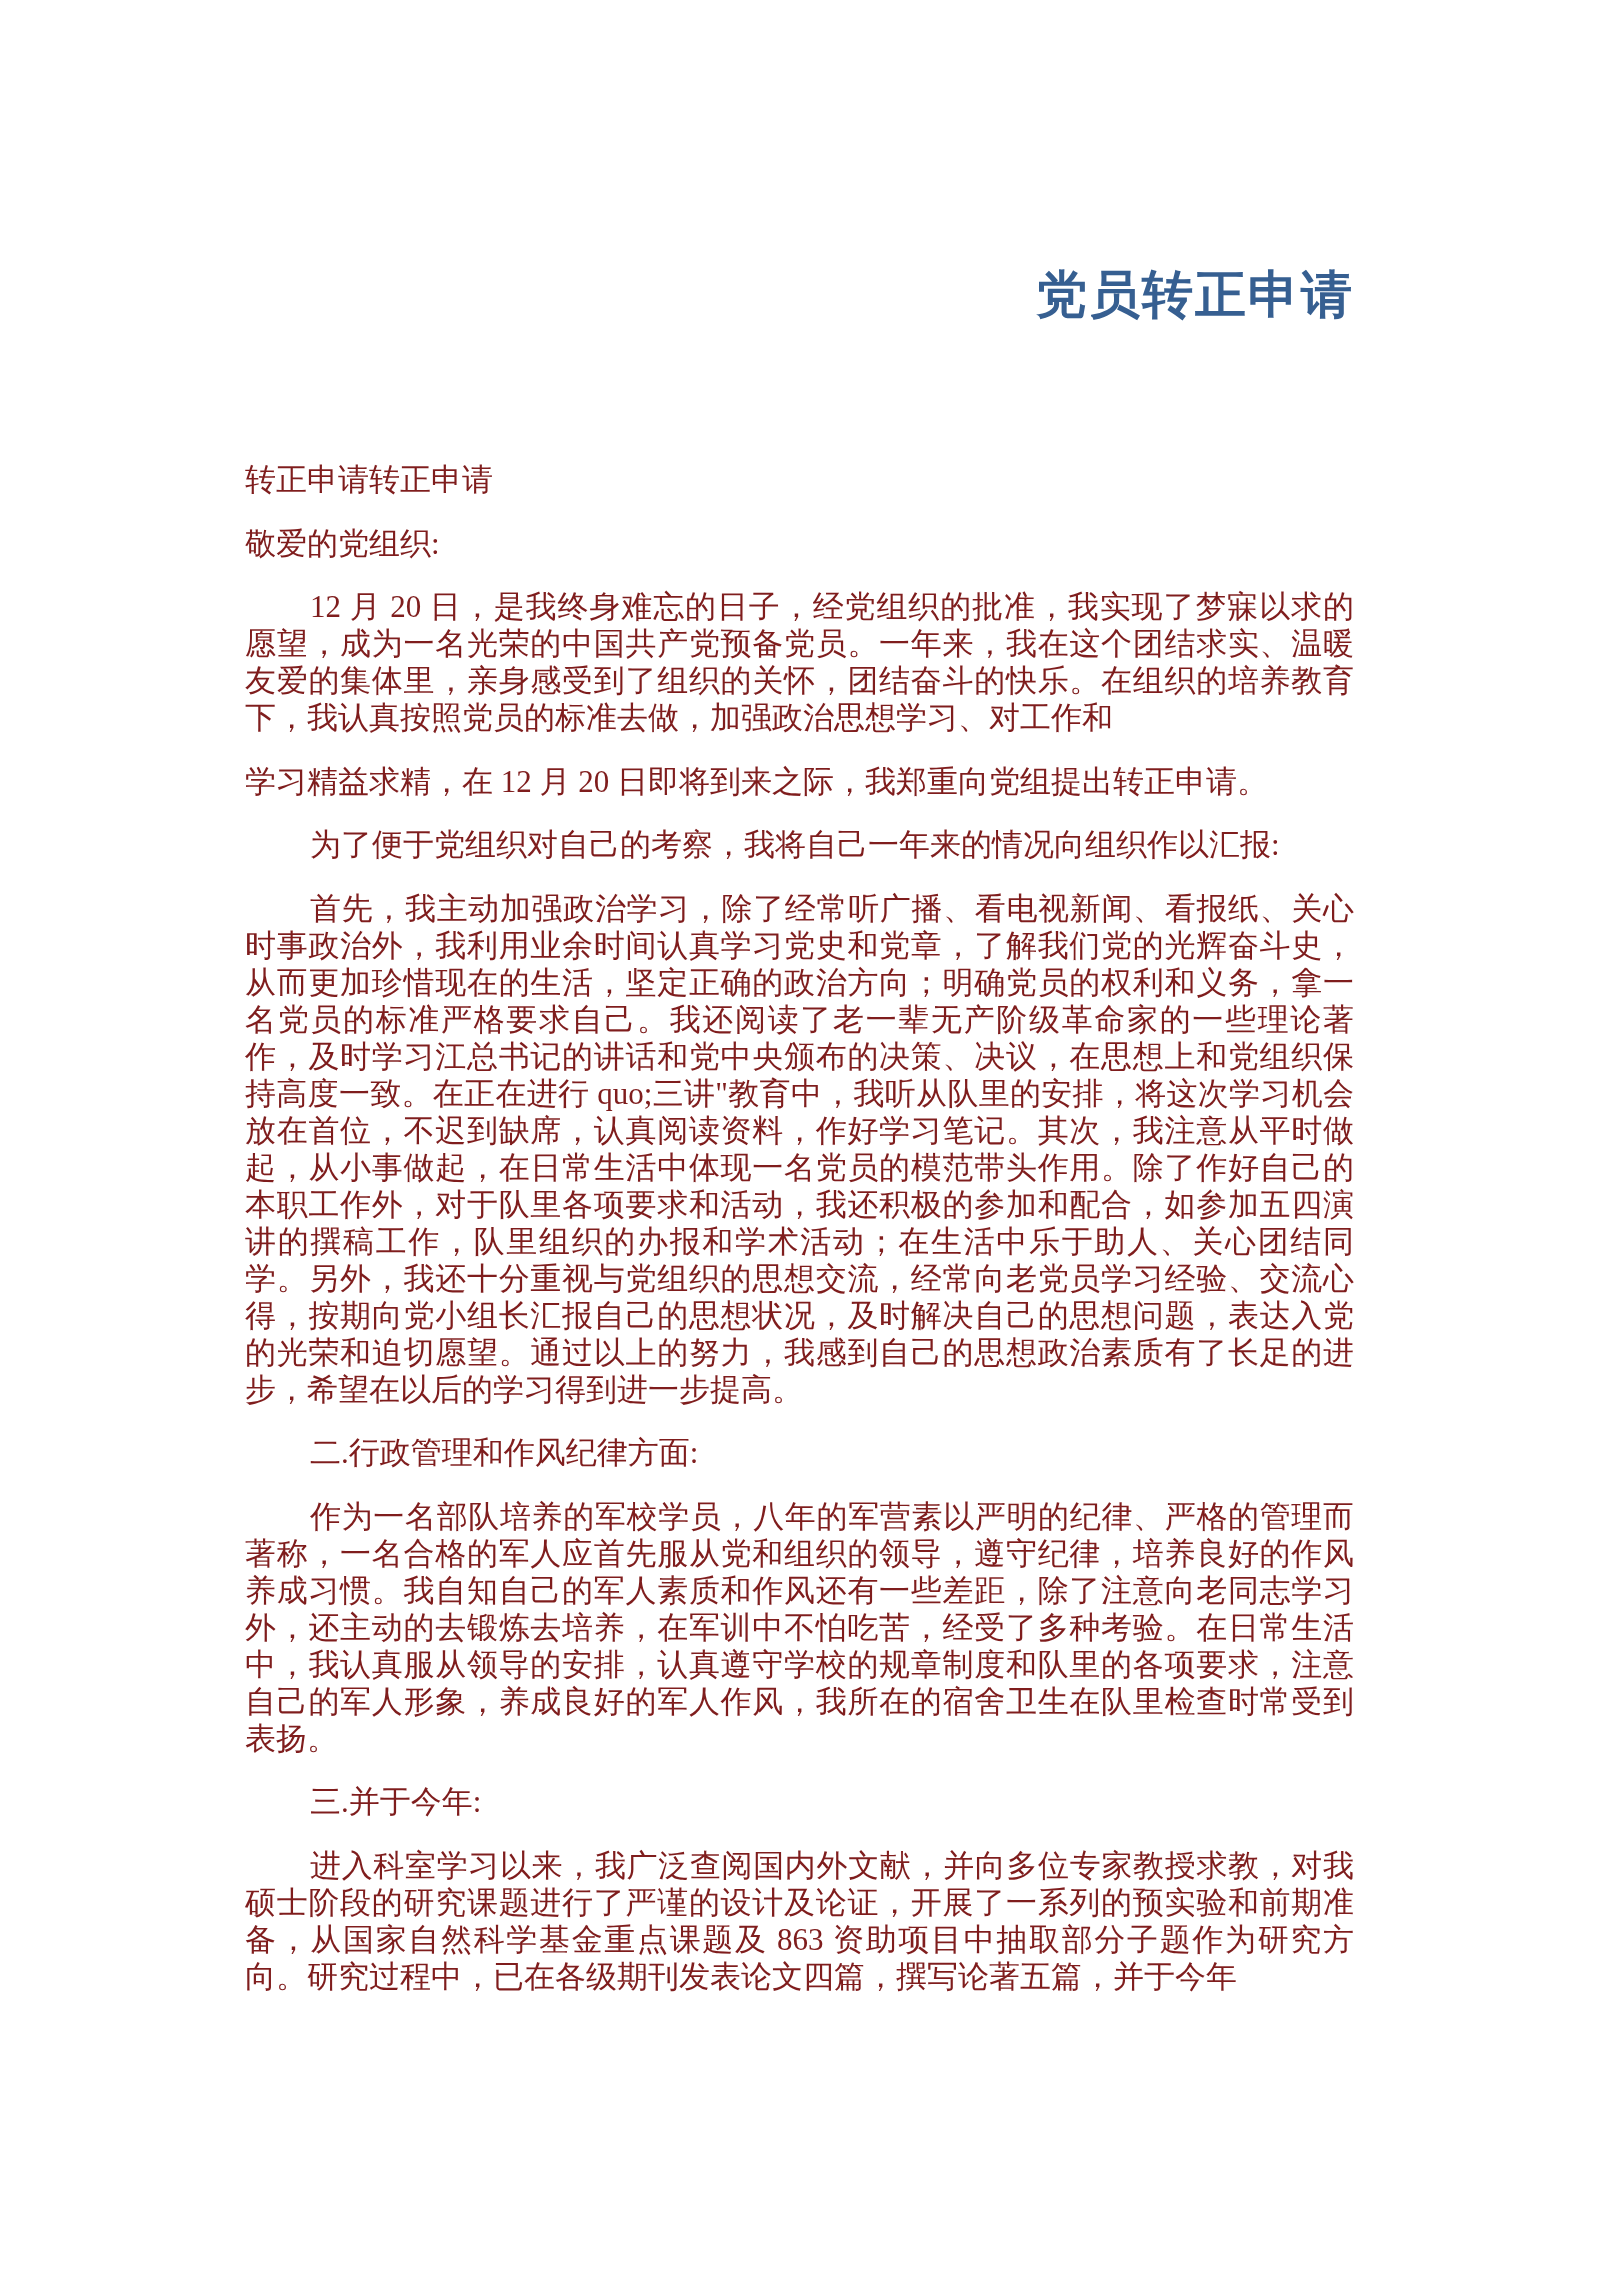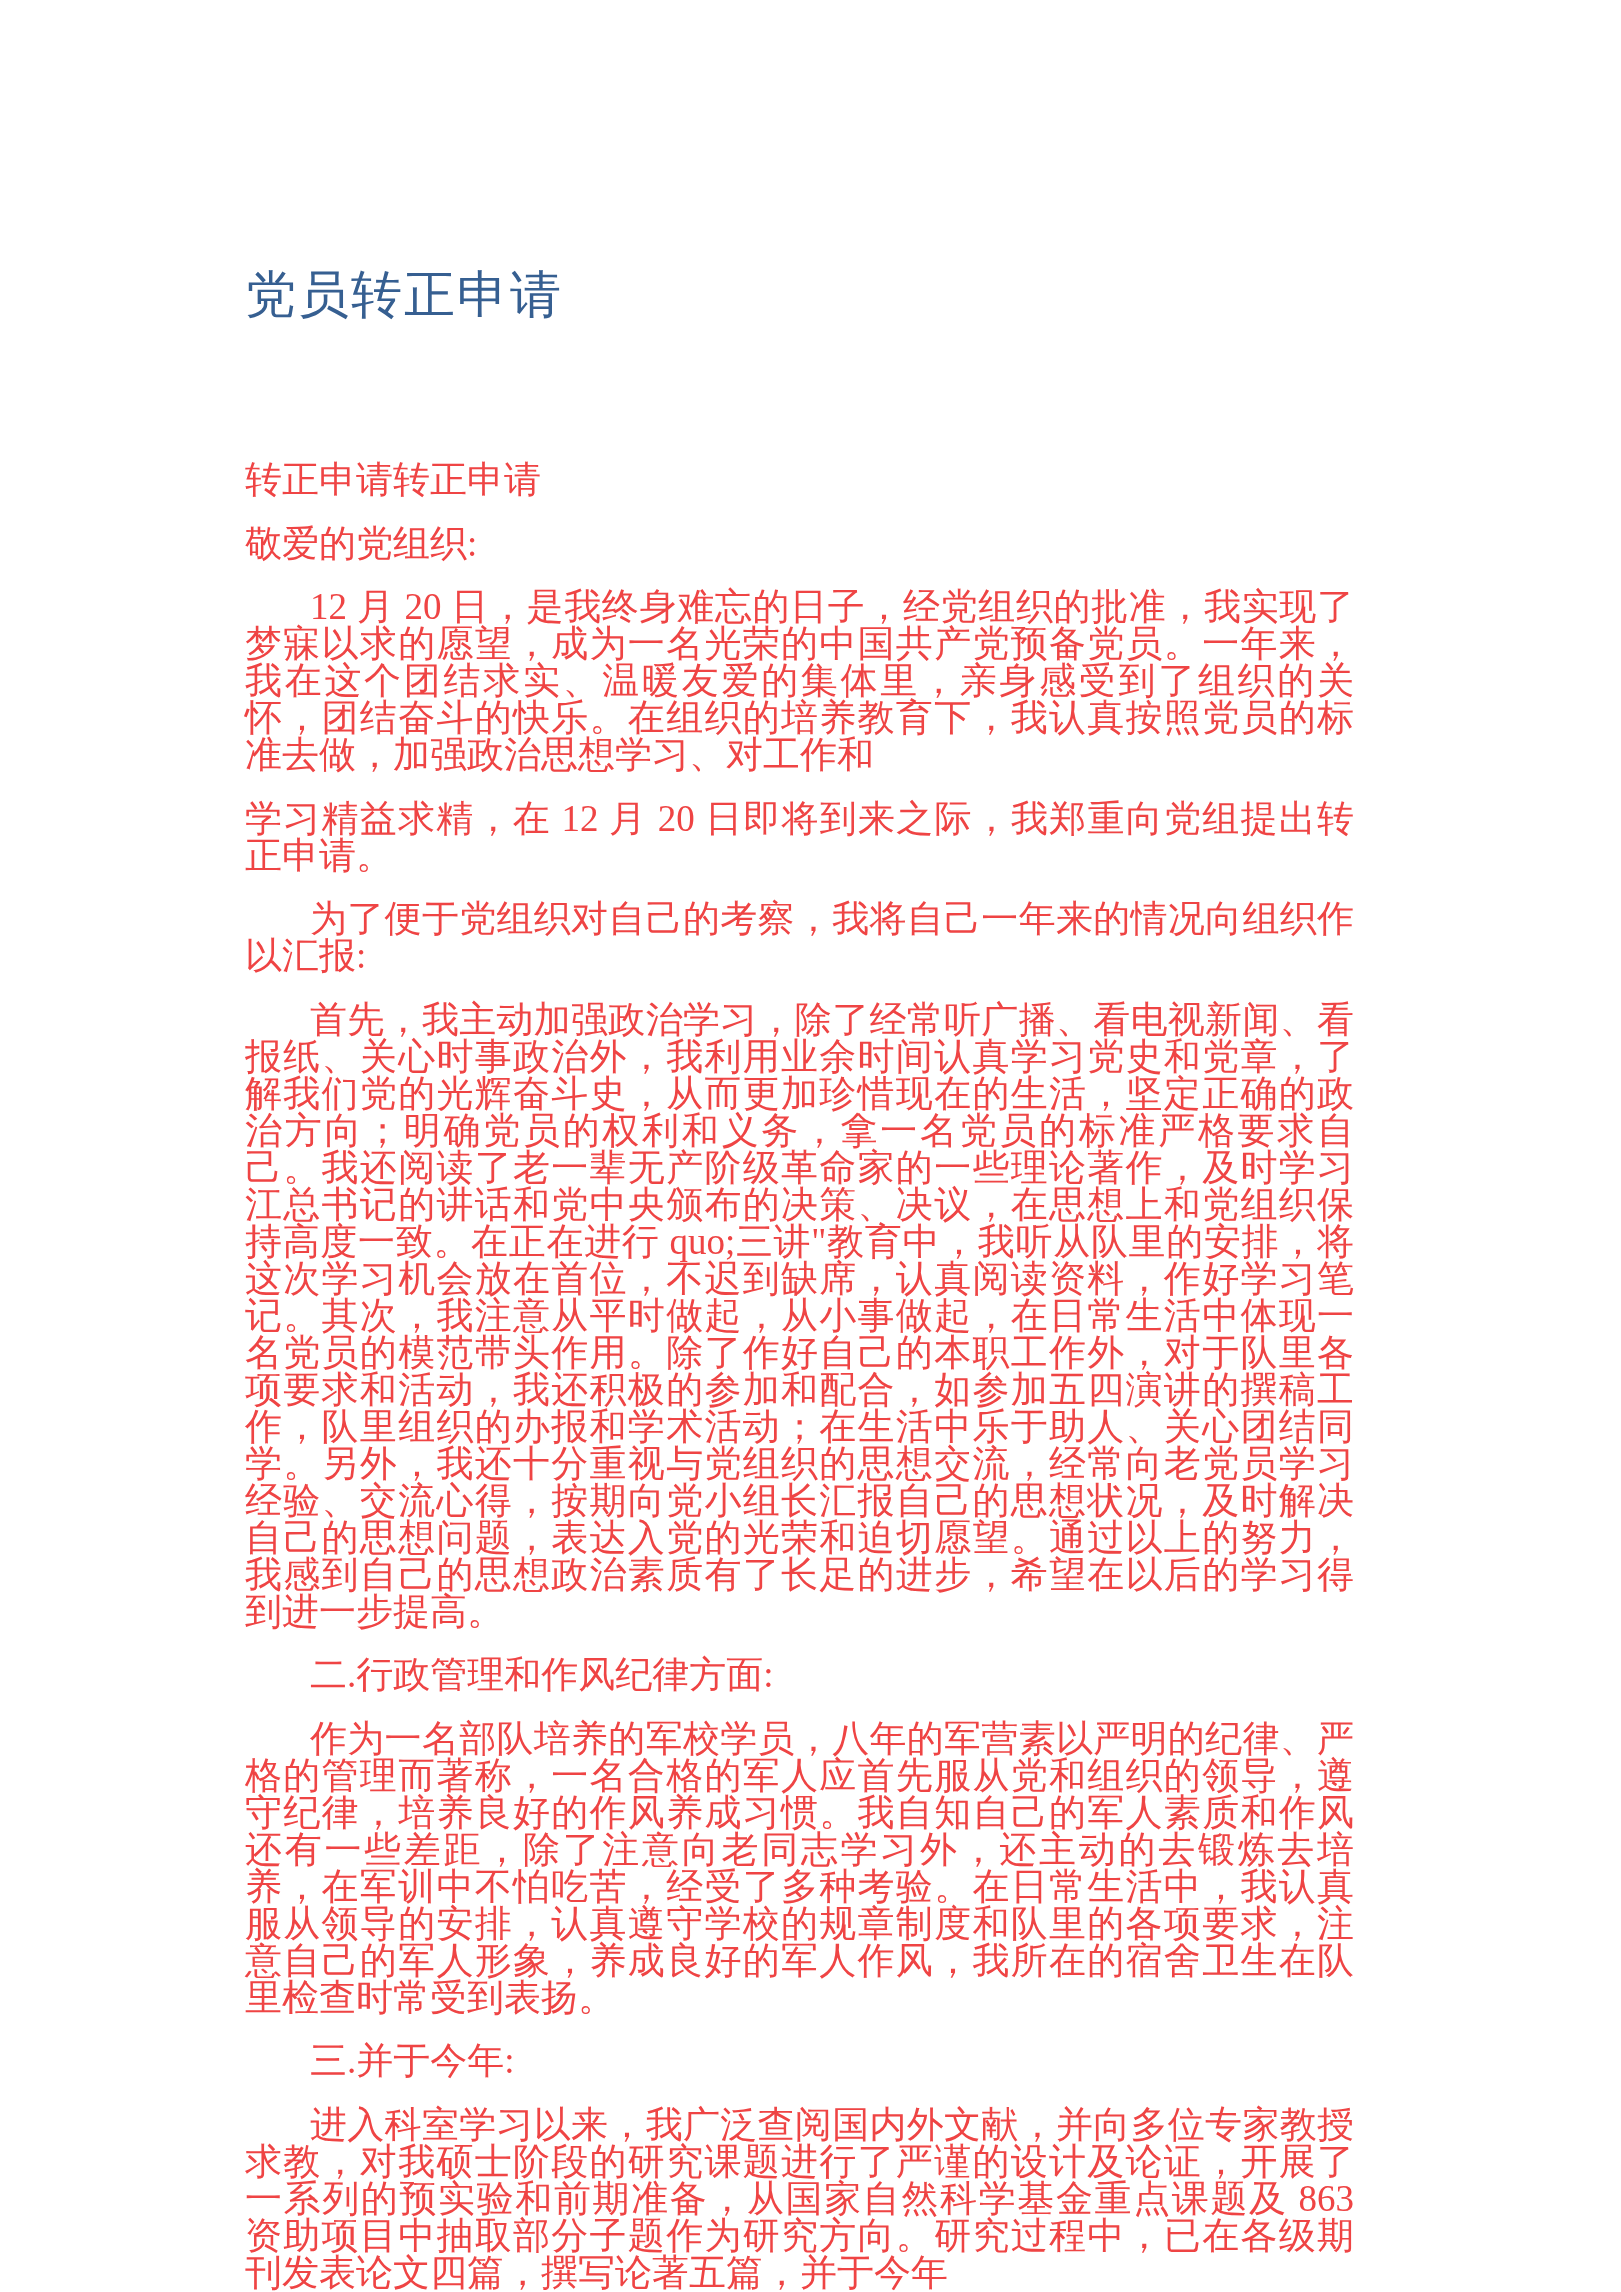--- a/index.html
+++ b/index.html
@@ -13,32 +13,32 @@
     height: 2293px;
     box-sizing: border-box;
     background: #ffffff;
     padding: 265px 267px 0 245px;
     overflow: hidden;
     font-family: "Liberation Serif", "DejaVu Serif", serif;
   }
   .doc-title {
     font-size: 51px;
     line-height: 61px;
-    font-weight: 400;
+    font-weight: 700;
     letter-spacing: 2px;
-    text-align: left;
+    text-align: right;
     color: #365f91;
     margin: 0 0 135px 0;
     font-family: "Liberation Serif", "DejaVu Serif", serif;
   }
   .para {
-    font-size: 37px;
+    font-size: 31px;
     line-height: 37px;
     margin: 0 0 26.5px 0;
-    color: #ef4444;
+    color: #7f1d1d;
     text-align: justify;
     word-break: break-all;
   }
   .para.indent {
     text-indent: 65px;
     margin-top: 18px;
   }
 </style>
 </head>
 <body>

